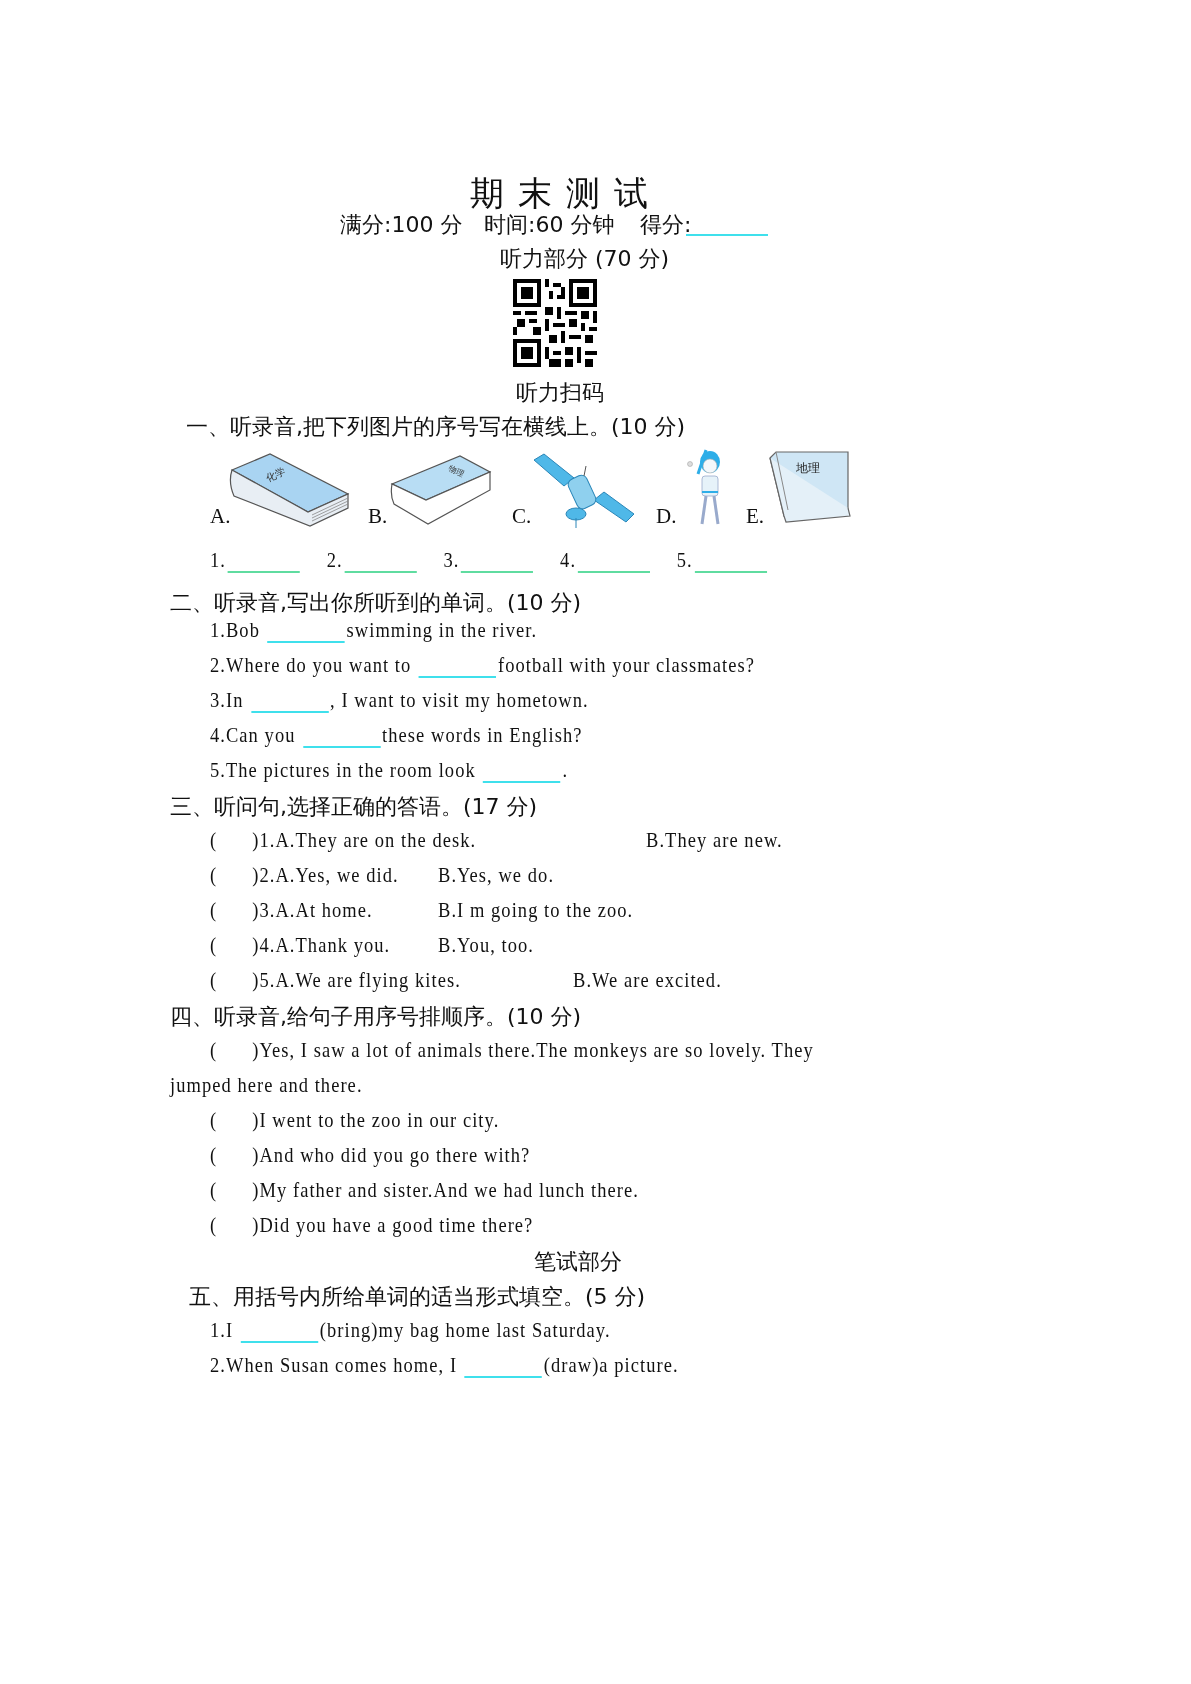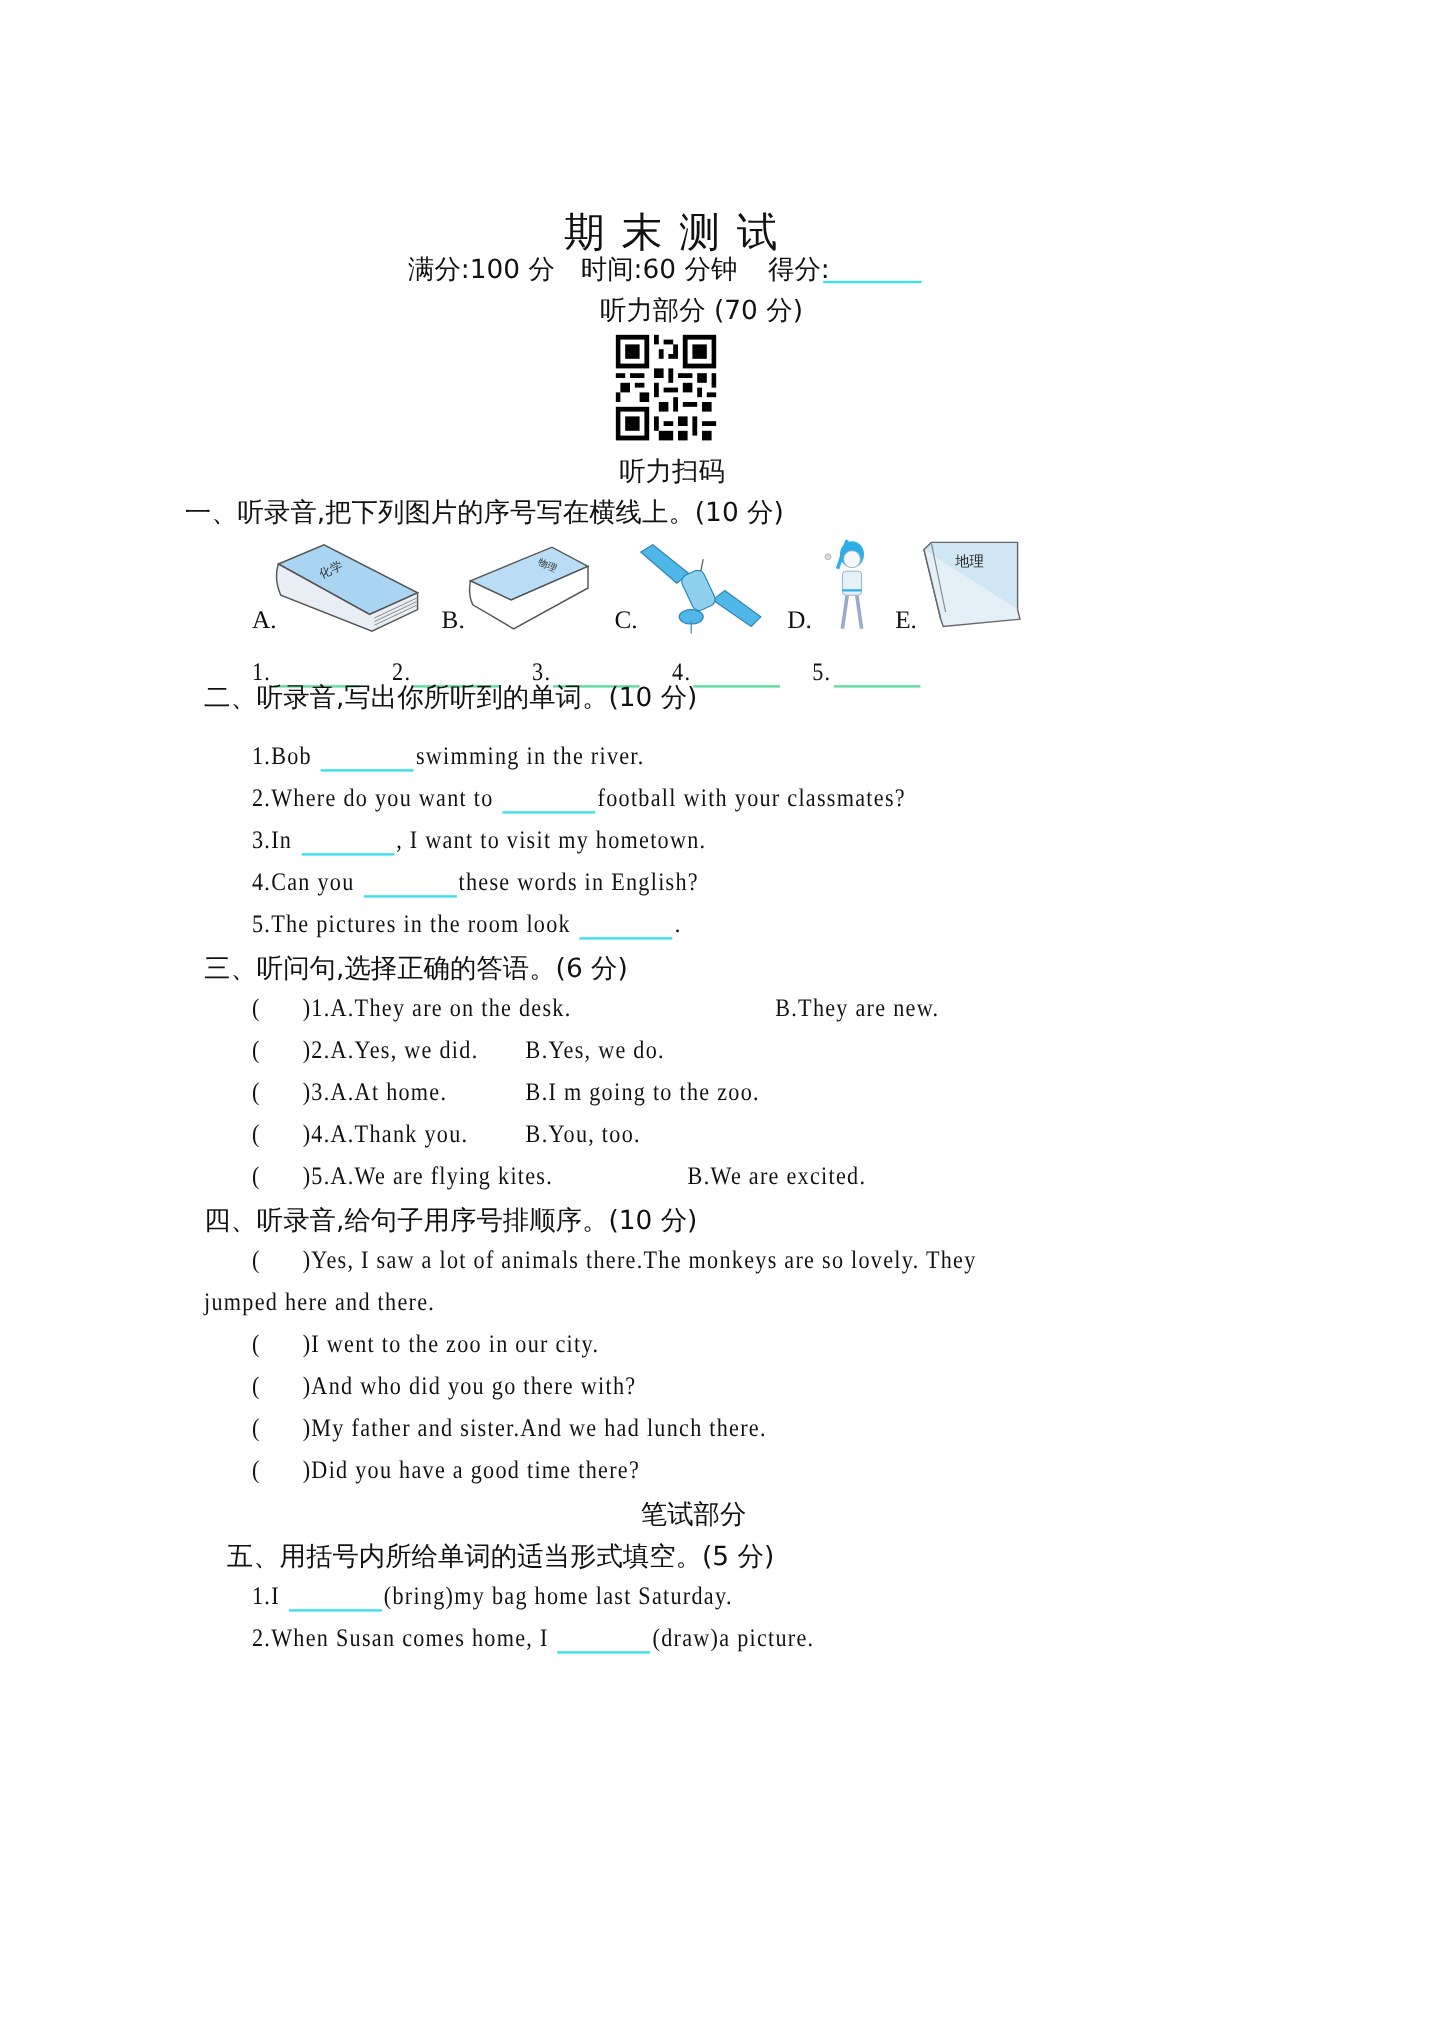--- a/index.html
+++ b/index.html
@@ -70,21 +70,21 @@
         <rect x="16" y="17" width="1" height="4"></rect>
         <rect x="18" y="18" width="3" height="1"></rect>
       <rect x="9" y="20" width="3" height="2"></rect>
         <rect x="13" y="20" width="2" height="2"></rect>
         <rect x="18" y="20" width="2" height="2"></rect>
     </g>
   </svg>
 </div>
 <div class="abs sans meta" style="left:516px;top:378px;">听力扫码</div>
 
-<div class="abs sans h-sec" style="left:154px;top:412px;">一、听录音,把下列图片的序号写在横线上。(10 分)</div>
+<div class="abs sans h-sec" style="left:186px;top:412px;">一、听录音,把下列图片的序号写在横线上。(10 分)</div>
 
 <div>
   <div class="abs mono pic-label" style="left:210px;top:504px;">A.</div>
   <div class="abs" style="left:228px;top:452px;">
     <svg width="124" height="76" viewBox="0 0 124 76">
       <polygon points="4,18 42,2 120,42 80,60" fill="#a9d4f2" stroke="#555" stroke-width="1.2"></polygon>
       <path d="M4,18 Q0,30 6,44 L82,74 L120,56 L120,42 L80,60 Z" fill="#e8eef4" stroke="#555" stroke-width="1.2"></path>
       <g stroke="#888" stroke-width="0.8">
           <line x1="84" y1="63" x2="120" y2="46"></line>
           <line x1="84" y1="66" x2="120" y2="49"></line>
@@ -141,28 +141,28 @@
 </div>
 
 <div class="abs mono line" style="left:210px;top:548px;">
   <span>1.</span><span class="blank blank-green" style="width:82px;"></span><span style="display:inline-block;width:22px;"></span>
   <span>2.</span><span class="blank blank-green" style="width:82px;"></span><span style="display:inline-block;width:22px;"></span>
   <span>3.</span><span class="blank blank-green" style="width:82px;"></span><span style="display:inline-block;width:22px;"></span>
   <span>4.</span><span class="blank blank-green" style="width:82px;"></span><span style="display:inline-block;width:22px;"></span>
   <span>5.</span><span class="blank blank-green" style="width:82px;"></span>
 </div>
 
-<div class="abs sans h-sec" style="left:170px;top:566px;text-align:center;">二、听录音,写出你所听到的单词。(10 分)</div>
+<div class="abs sans h-sec" style="left:170px;top:588px;text-align:center;">二、听录音,写出你所听到的单词。(10 分)</div>
 <div class="abs mono line" style="left:210px;top:618px;"><span>1.Bob </span><span class="blank"></span><span>swimming in the river.</span></div>
 <div class="abs mono line" style="left:210px;top:653px;"><span>2.Where do you want to </span><span class="blank"></span><span>football with your classmates?</span></div>
 <div class="abs mono line" style="left:210px;top:688px;"><span>3.In </span><span class="blank"></span><span>, I want to visit my hometown.</span></div>
 <div class="abs mono line" style="left:210px;top:723px;"><span>4.Can you </span><span class="blank"></span><span>these words in English?</span></div>
 <div class="abs mono line" style="left:210px;top:758px;"><span>5.The pictures in the room look </span><span class="blank"></span><span>.</span></div>
 
-<div class="abs sans h-sec" style="left:170px;top:792px;">三、听问句,选择正确的答语。(6 分)</div>
+<div class="abs sans h-sec" style="left:170px;top:792px;">三、听问句,选择正确的答语。(17 分)</div>
 <div class="abs mono line" style="left:210px;top:828px;"><span class="paren">(</span>)<span>1.</span><span>A.They are on the desk.</span></div>
 <div class="abs mono line" style="left:646px;top:828px;">B.They are new.</div>
 <div class="abs mono line" style="left:210px;top:863px;"><span class="paren">(</span>)<span>2.</span><span>A.Yes, we did.</span></div>
 <div class="abs mono line" style="left:438px;top:863px;">B.Yes, we do.</div>
 <div class="abs mono line" style="left:210px;top:898px;"><span class="paren">(</span>)<span>3.</span><span>A.At home.</span></div>
 <div class="abs mono line" style="left:438px;top:898px;">B.I  m going to the zoo.</div>
 <div class="abs mono line" style="left:210px;top:933px;"><span class="paren">(</span>)<span>4.</span><span>A.Thank you.</span></div>
 <div class="abs mono line" style="left:438px;top:933px;">B.You, too.</div>
 <div class="abs mono line" style="left:210px;top:968px;"><span class="paren">(</span>)<span>5.</span><span>A.We are flying kites.</span></div>
 <div class="abs mono line" style="left:573px;top:968px;">B.We are excited.</div>

